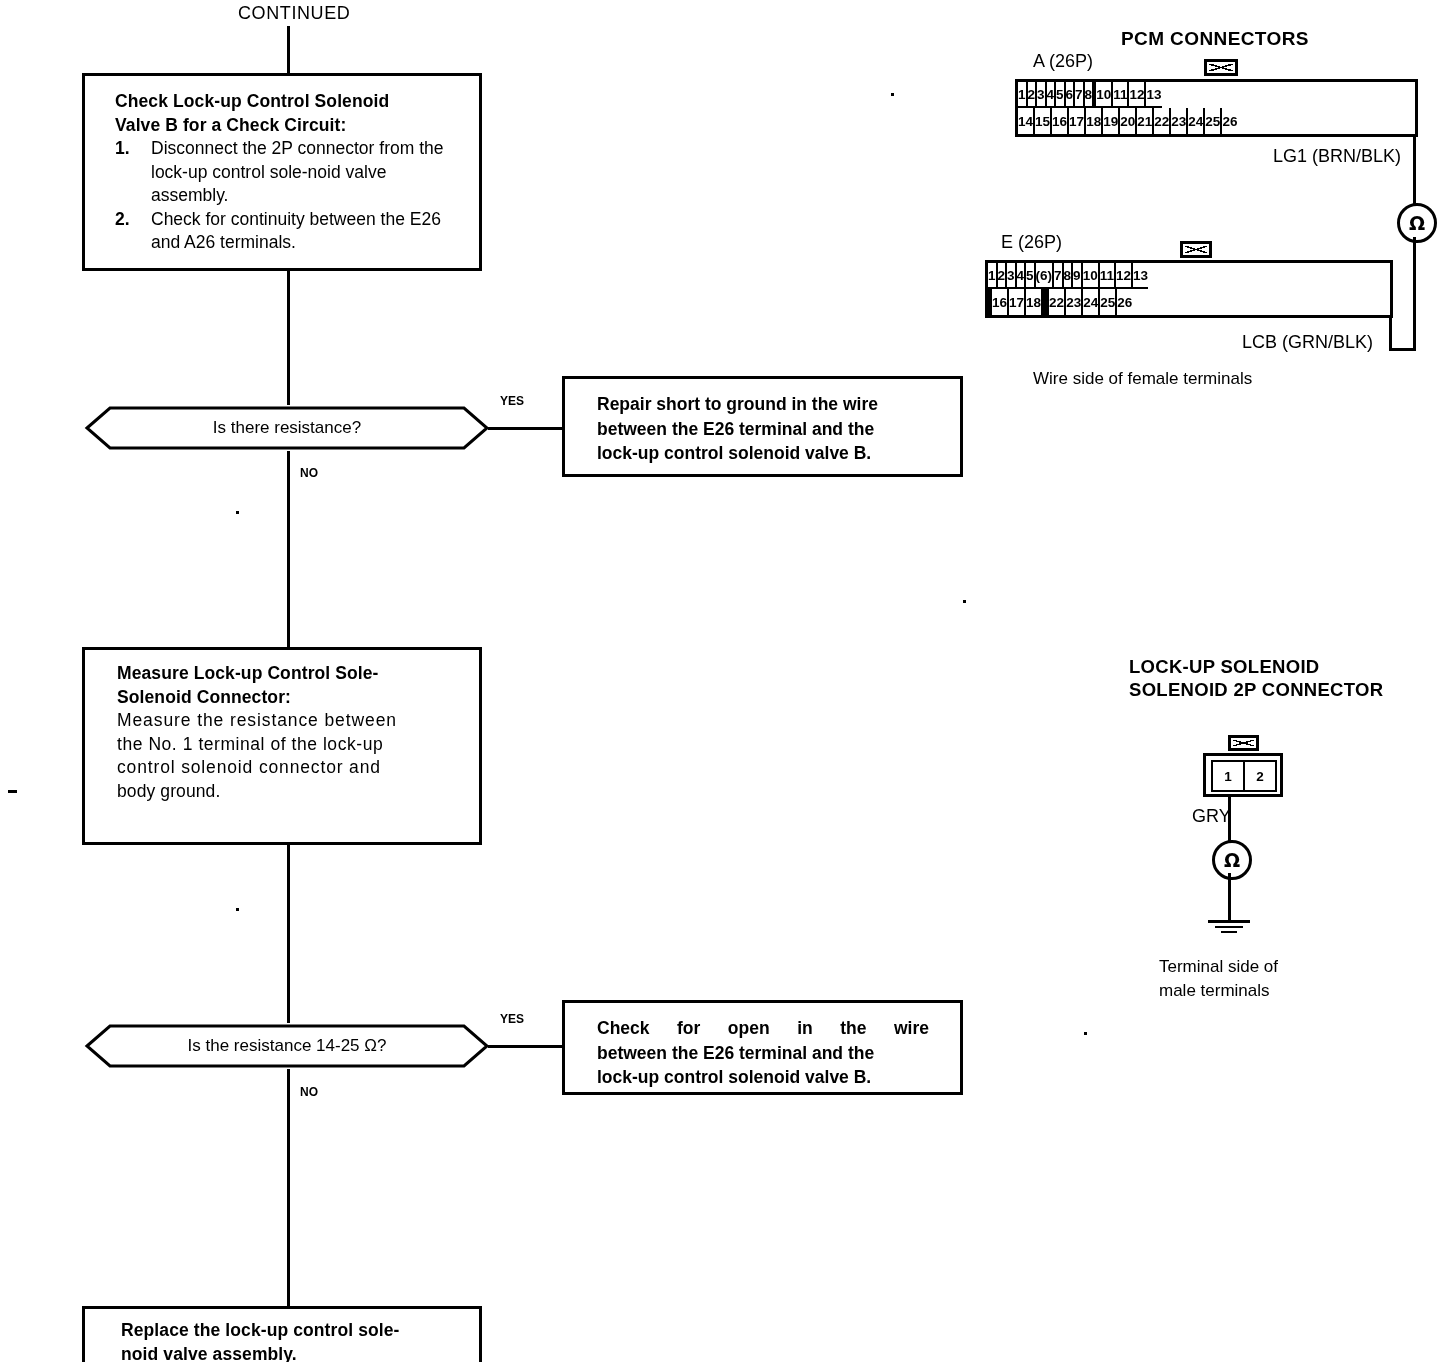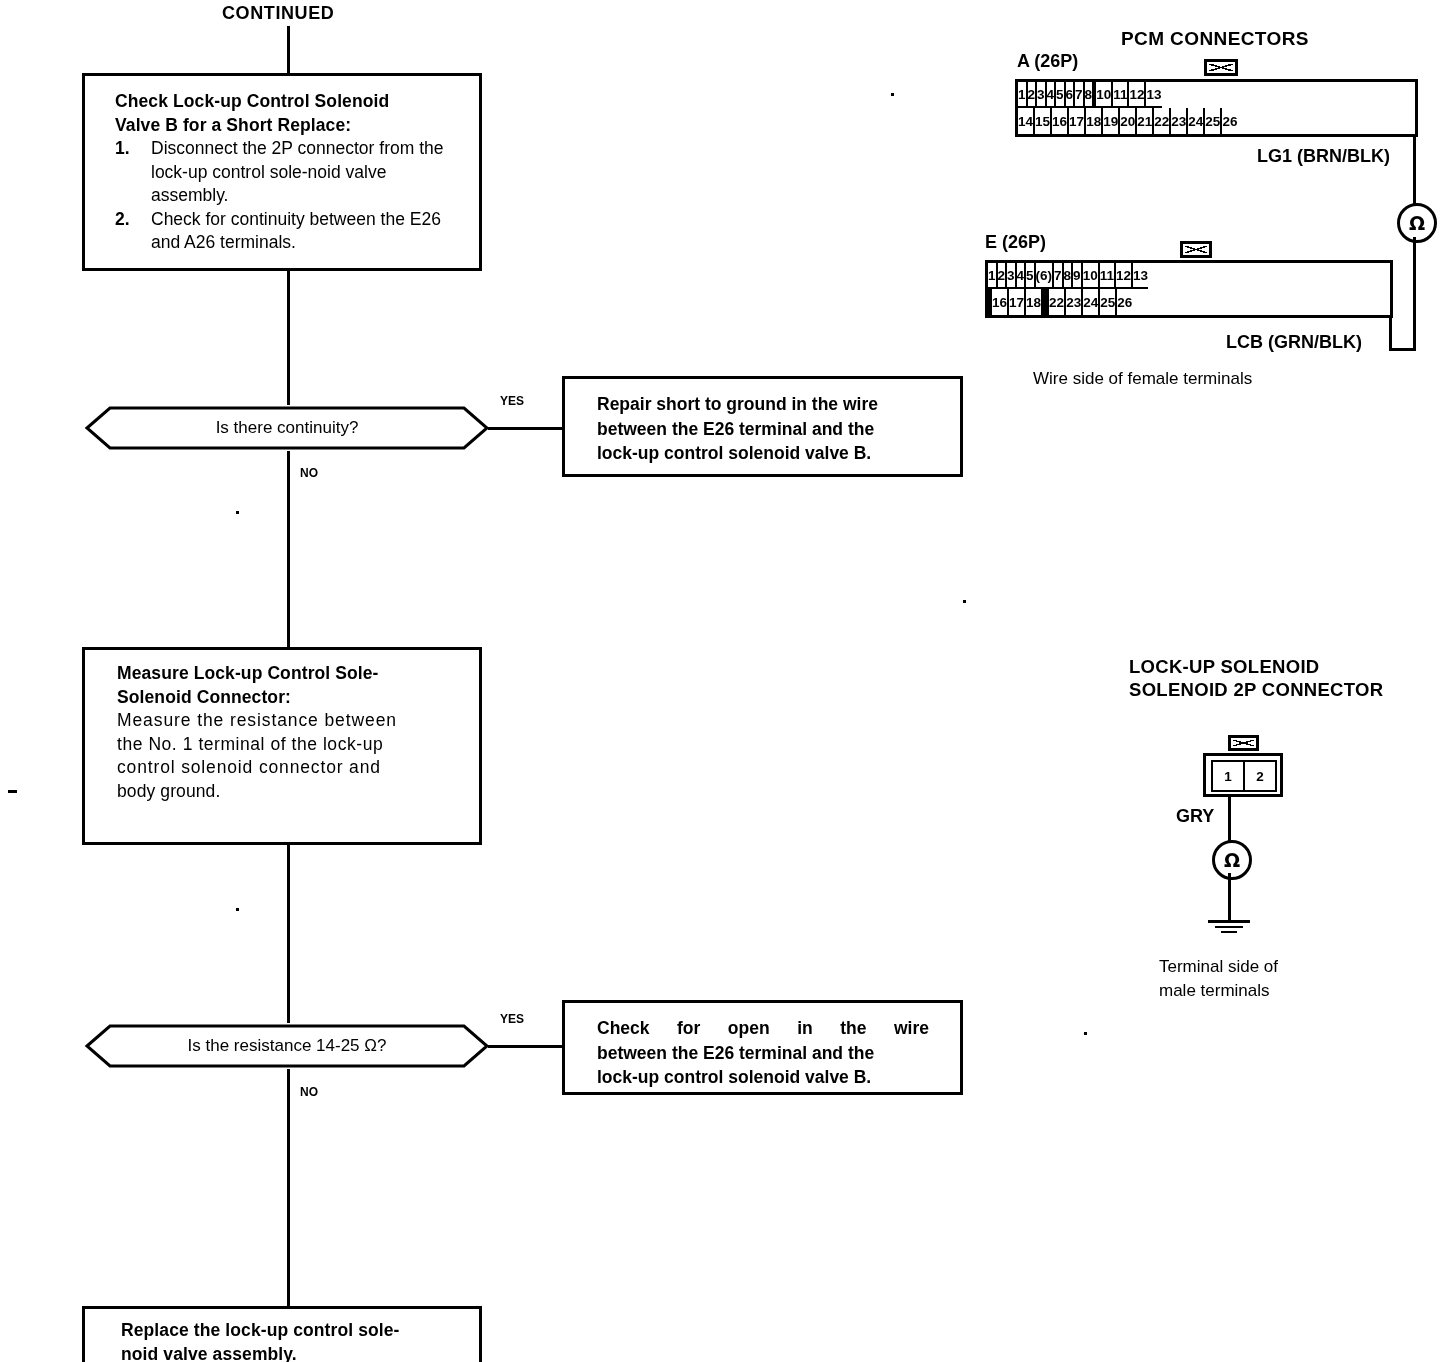--- a/index.html
+++ b/index.html
@@ -25,21 +25,21 @@
 
   .justif{text-align:justify;text-align-last:left;}
 
   
   .diamond{position:absolute;}
   .diamond svg{display:block;}
   .dtext{position:absolute;left:0;top:0;width:100%;height:100%;
          display:flex;align-items:center;justify-content:center;font-size:17px;}
 
   .lbl{position:absolute;font-size:12px;}
-  .lblb{position:absolute;font-size:17px;font-weight:bold;}
+  .lblb{position:absolute;font-size:17px;font-weight:normal;margin-left:16px;}
 
   
   .grid{position:absolute;border:3px solid #000;box-sizing:border-box;background:#fff;display:flex;flex-direction:column;}
   .grow{display:flex;flex:1;}
   .cell{position:relative;border-right:2px solid #000;box-sizing:border-box;
         display:flex;align-items:center;justify-content:center;
         font-size:13.5px;font-weight:bold;}
   .cell:last-child{border-right:none;}
   .grow:first-child .cell{border-bottom:2px solid #000;}
   .cell.slash::after{content:"";position:absolute;left:8%;top:8%;width:84%;height:84%;
@@ -61,40 +61,40 @@
   .dot{position:absolute;width:3px;height:3px;background:#000;}
 </style>
 </head>
 <body>
 
 <div class="lblb abs" style="left:222px;top:3px;font-size:18px;letter-spacing:.6px;">CONTINUED</div>
 <div class="ln vl" style="left:287px;top:26px;height:47px;"></div>
 
 <div class="bx procbox" style="left:82px;top:73px;width:400px;height:198px;">
   <div class="bhead">Check Lock-up Control Solenoid</div>
-  <div class="bhead">Valve B for a Short Replace:</div>
+  <div class="bhead">Valve B for a Check Circuit:</div>
   <ul class="olist">
     <li>
       <span class="num">1.</span>
       <span>Disconnect the 2P connector from the lock-up control sole-noid valve assembly.</span>
     </li>
     <li>
       <span class="num">2.</span>
       <span>Check for continuity between the E26 and A26 terminals.</span>
     </li>
   </ul>
 </div>
 
 <div class="ln vl" style="left:287px;top:271px;height:134px;"></div>
 
 <div class="diamond" style="left:84px;top:405px;width:406px;height:46px;">
   <svg width="406" height="46" viewBox="0 0 406 46">
     <polygon points="3,23 26,3 380,3 403,23 380,43 26,43" fill="#fff" stroke="#000" stroke-width="3"></polygon>
   </svg>
-  <div class="dtext">Is there continuity?</div>
+  <div class="dtext">Is there resistance?</div>
 </div>
 <div class="ln hl" style="left:488px;top:427px;width:74px;"></div>
 <div class="lbl" style="left:500px;top:394px;font-weight:bold;">YES</div>
 <div class="ln vl" style="left:287px;top:451px;height:196px;"></div>
 <div class="lbl" style="left:300px;top:466px;font-weight:bold;">NO</div>
 
 <div class="bx yesbox" style="left:562px;top:376px;width:401px;height:101px;">
   <div class="t">Repair short to ground in the wire</div>
   <div class="t">between the E26 terminal and the</div>
   <div class="t">lock-up control solenoid valve B.</div>

